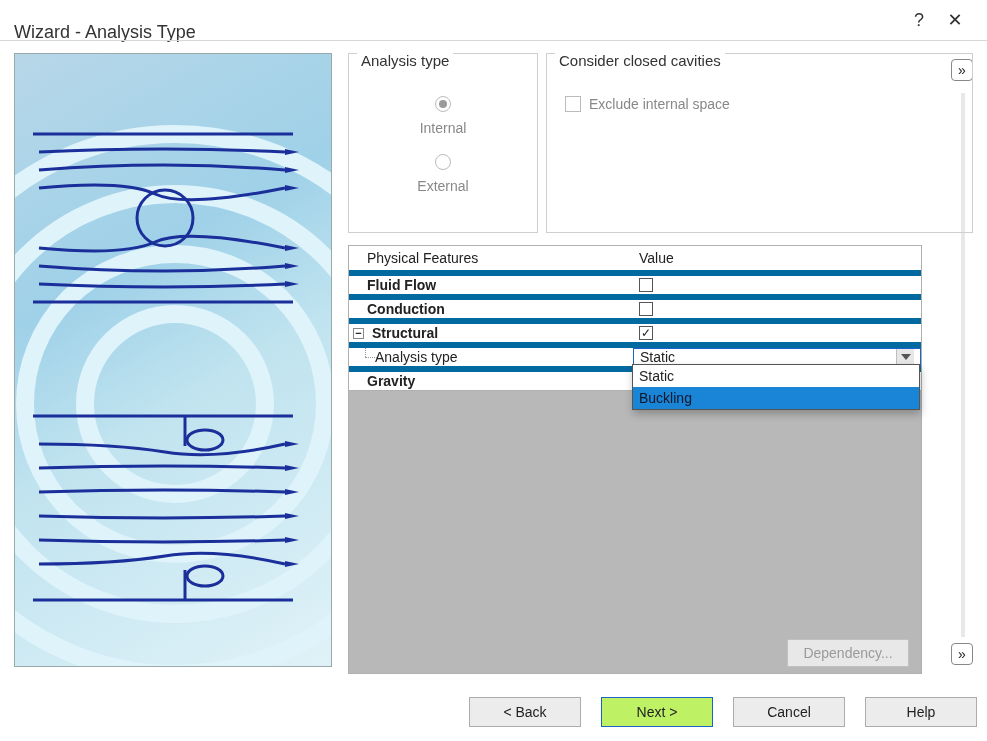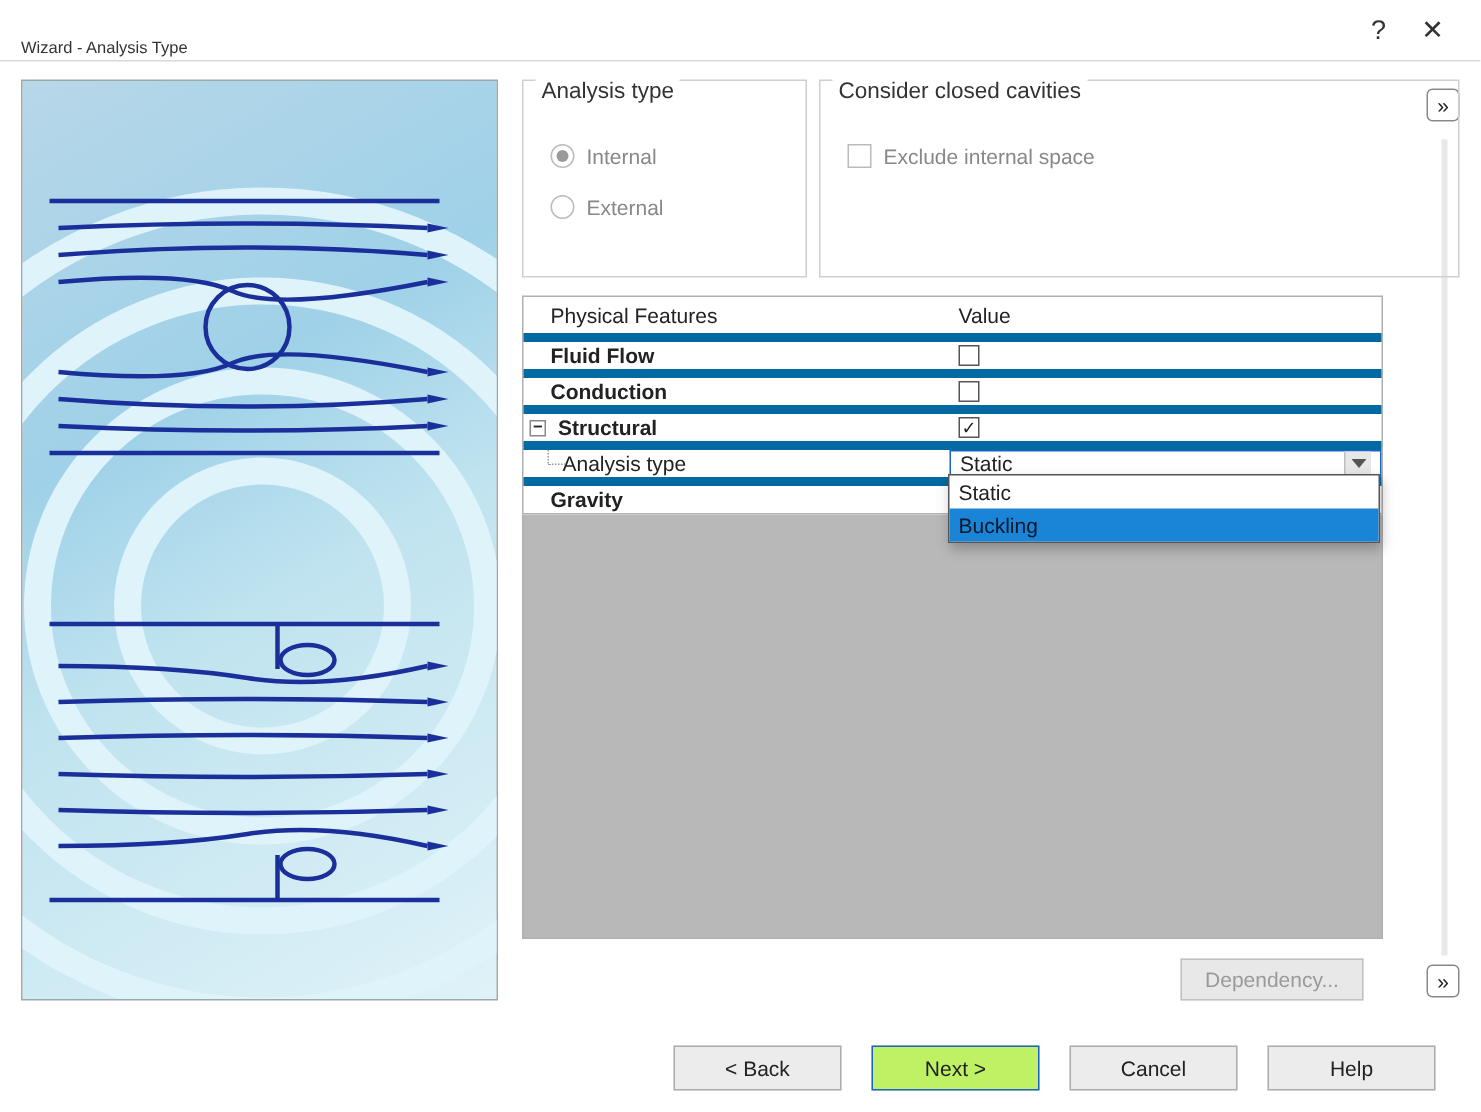--- a/index.html
+++ b/index.html
@@ -1,40 +1,40 @@
 <!DOCTYPE html>
 <html><head>
 <meta charset="utf-8">
 <style>
   * { box-sizing: border-box; }
   html, body { margin:0; padding:0; font-family: "Segoe UI", Tahoma, sans-serif; font-size:14px; color:#222; background:#fff; }
   .window { width:987px; height:741px; background:#fff; display:flex; flex-direction:column; }
 
   
   .titlebar { display:flex; align-items:center; height:40px; padding:0 14px; }
-  .titlebar .title { flex:1; font-size:11px; color:#333;margin-top:24px; }
+  .titlebar .title { flex:1; font-size:18px; color:#333;margin-top:24px; }
   .titlebar .tbtn { width:36px; height:36px; display:flex; align-items:center; justify-content:center; color:#333; font-size:18px; cursor:pointer; }
   .hr { border-top:1px solid #d8d8d8; }
 
   
   .body { flex:1; display:flex; padding:12px 14px 6px 14px; gap:16px; }
 
   
   .leftpan { width:318px; height:614px; border:1px solid #9aa; background:linear-gradient(150deg,#b7d7e8 0%, #9fd1e8 35%, #bfe3ef 55%, #e0f2f8 100%); position:relative; overflow:hidden; }
   .leftpan svg.bg { position:absolute; left:-100px; top:40px; }
   .leftpan svg.flow { position:absolute; left:0; }
 
   
   .rpane { flex:1; position:relative; }
   .groups { display:flex; gap:8px; }
   .gbox { border:1px solid #cfcfcf; position:relative; padding:42px 18px 20px 18px; }
   .gbox .gtitle { position:absolute; top:-2px; left:8px; background:#fff; padding:0 4px; font-size:15px; color:#333; }
   .gbox.at { width:190px; }
   .gbox.cc { flex:1; }
-  .radio { display:flex; align-items:center; gap:8px; color:#888; margin-bottom:18px; cursor:default; }
+  .radio { display:flex; align-items:center; gap:8px; color:#888; margin-bottom:18px; cursor:default;flex-direction:column; }
   .radio .rmark { width:16px; height:16px; border:1px solid #bbb; border-radius:50%; display:inline-flex; align-items:center; justify-content:center; }
   .radio.sel .rmark::after { content:""; width:8px; height:8px; background:#9a9a9a; border-radius:50%; display:block; }
   .chk { display:flex; align-items:center; gap:8px; color:#888; margin-bottom:18px; cursor:default; }
   .chk .cmark { width:16px; height:16px; border:1px solid #bbb; display:inline-flex; align-items:center; justify-content:center; font-size:13px; color:#9a9a9a; }
   .chk.on .cmark::after { content:"✓"; }
 
   
   .expander { position:absolute; right:0; width:22px; height:22px; border:1px solid #888; border-radius:4px; display:flex; align-items:center; justify-content:center; font-size:14px; cursor:pointer; background:#fff; }
   .expander.top { top:6px; }
   .expander.bot { top:590px; }
@@ -67,21 +67,21 @@
   .ddlist .opt { height:22px; display:flex; align-items:center; padding-left:6px; cursor:pointer; }
   .ddlist .opt.hl { background:#1a84d6; color:#0f172a; }
 
   
   .greyfill { width:574px; height:283px; background:#b8b8b8; border:1px solid #b0b0b0; border-top:none; }
 
   
   .depbtn { position:absolute; top:586px; left:439px; width:122px; height:28px; border:1px solid #c0c0c0; background:#e8e8e8; color:#9a9a9a; display:flex; align-items:center; justify-content:center; cursor:default; }
 
   
-  .footer { display:flex; justify-content:flex-end; gap:20px; padding:10px 30px 14px 0;align-items:flex-end; }
+  .footer { display:flex; justify-content:flex-end; gap:20px; padding:10px 10px 14px 0;align-items:flex-end; }
   .btn { width:112px; height:30px; border:1px solid #acacac; background:#ececec; display:flex; align-items:center; justify-content:center; cursor:pointer; }
   .btn.primary { background:#bef264; border:1.5px solid #1a63c7; }
 
   
   .ftabwrap { position:relative; margin-top:12px; width:574px; }
 </style>
 </head>
 <body>
 
 <div class="window">

